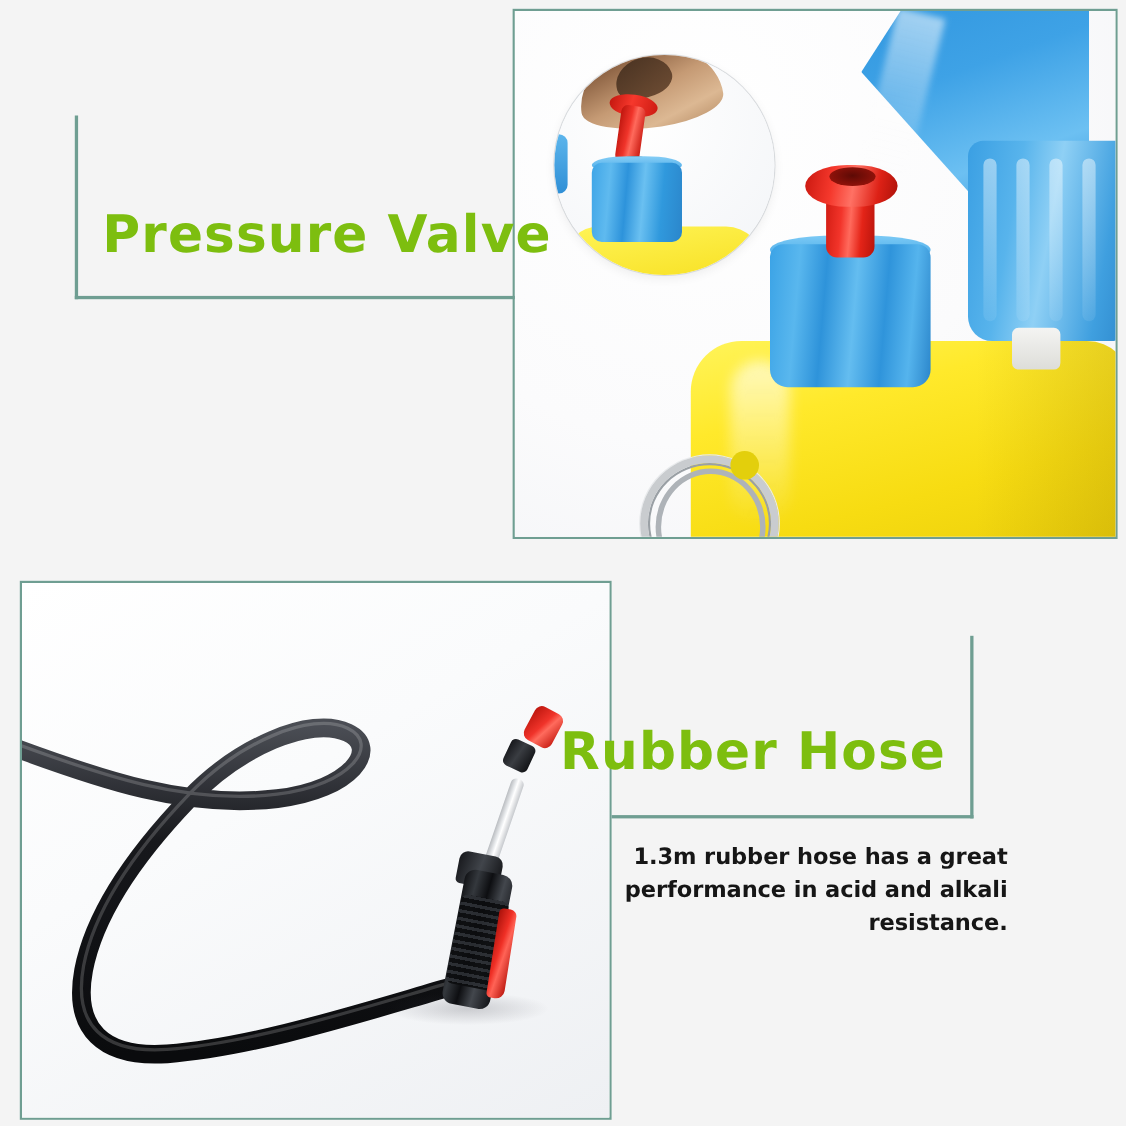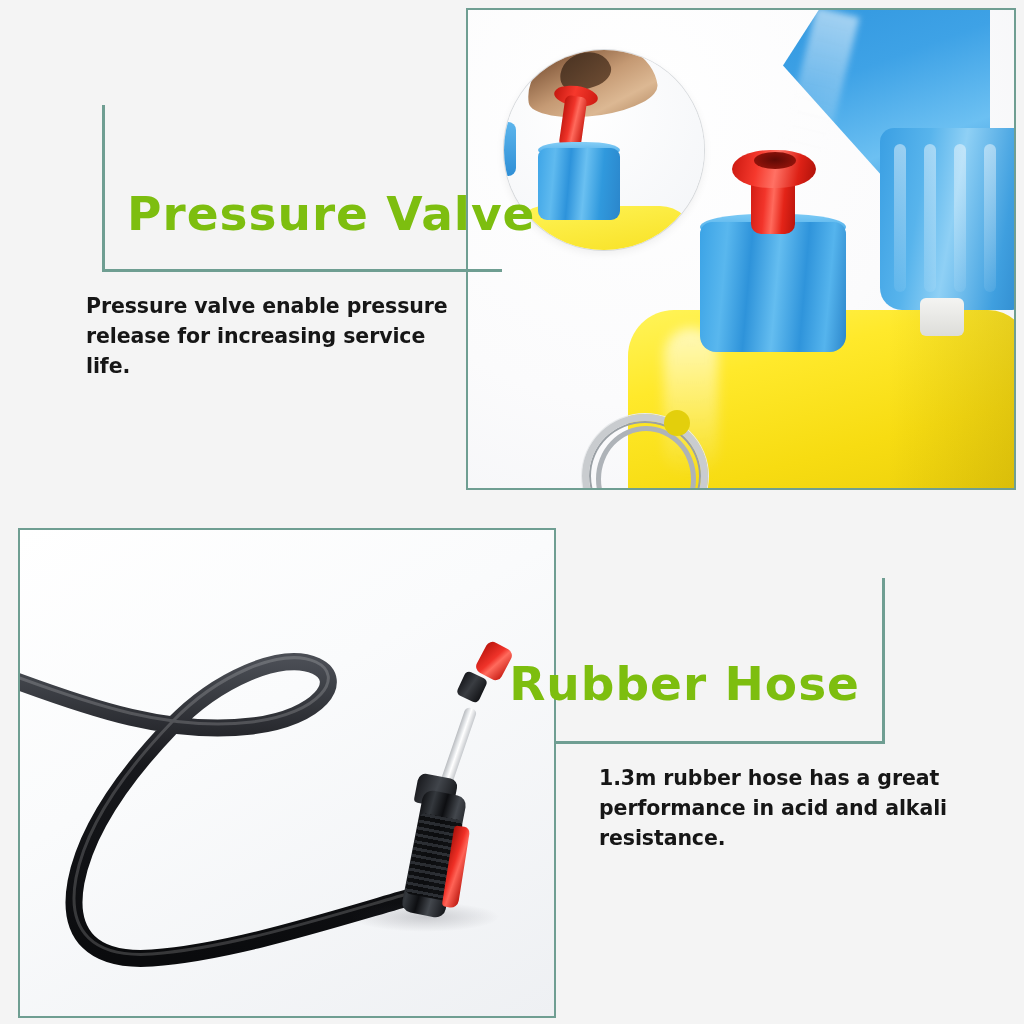--- a/index.html
+++ b/index.html
@@ -51,21 +51,20 @@
     position: absolute;
   }
   #title-valve {
     left: 68px;
     top: 105px;
     width: 400px;
     height: 167px;
     border-left: 3px solid #6f9e92;
     border-bottom: 3px solid #6f9e92;
     box-sizing: border-box;
-    margin-left: 34px;
   }
   #title-hose {
     left: 556px;
     top: 578px;
     width: 329px;
     height: 166px;
     border-right: 3px solid #6f9e92;
     border-bottom: 3px solid #6f9e92;
     box-sizing: border-box;
   }
@@ -97,23 +96,24 @@
     color: #161616;
     letter-spacing: -0.1px;
   }
   #body-valve {
     left: 86px;
     top: 291px;
     width: 380px;
     text-align: left;
   }
   #body-hose {
-    left: 599px;
+    left: 536px;
     top: 763px;
     width: 380px;
+    text-align: right;
   }
 
   
   .v-bg {
     position: absolute;
     inset: 0;
     background:
       radial-gradient(ellipse at 30% 20%, #ffffff 0%, #fbfbfc 55%, #f2f3f6 100%);
   }
   
@@ -517,21 +517,20 @@
         <div class="vi-washer"></div>
         <div class="vi-cap-top"></div>
         <div class="vi-cap"></div>
       </div>
     </div>
   </div>
 
   <div class="title-block" id="title-valve">
     <span class="title-text">Pressure Valve</span>
   </div>
-  <div class="body-text" id="body-valve">Pressure valve enable pressure release for increasing service life.</div>
 
   <div class="photo-panel" id="panel-hose">
     <div class="photo-stage">
       <div class="h-bg"></div>
 
       <svg class="h-svg" viewBox="0 0 534 486" preserveAspectRatio="none">
         <defs>
           <linearGradient id="hoseGrad" x1="0" y1="0" x2="0" y2="1">
             <stop offset="0%" stop-color="#4a4d54"></stop>
             <stop offset="35%" stop-color="#17181c"></stop>

